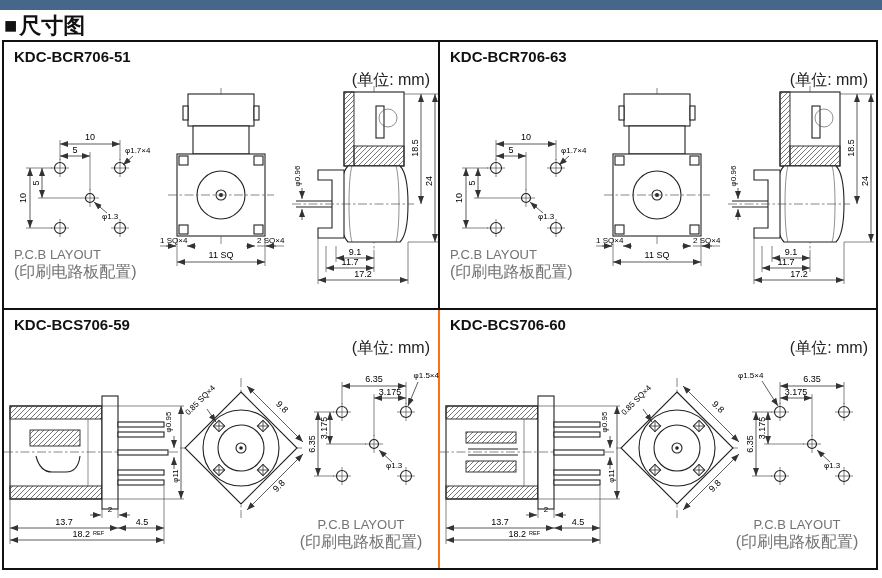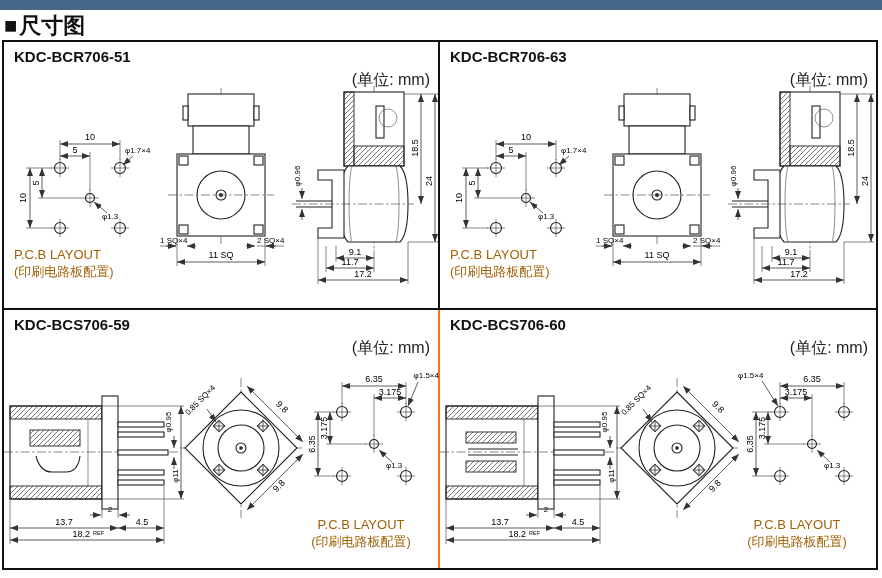--- a/index.html
+++ b/index.html
@@ -9,22 +9,22 @@
   .hdr{position:absolute;left:4px;top:11px;font-size:22px;font-weight:bold;color:#111;
        display:flex;align-items:center;gap:2px;}
   .grid{position:absolute;left:2px;top:40px;width:876px;height:530px;border:2px solid #111;
         display:grid;grid-template-columns:1fr 1fr;grid-template-rows:268px 1fr;box-sizing:border-box;}
   .panel{position:relative;background:#fff;box-sizing:border-box;}
   .p-tl{border-right:2px solid #111;border-bottom:2px solid #111;}
   .p-tr{border-bottom:2px solid #111;}
   .p-bl{border-right:2px solid #f97316;}
   .ptitle{position:absolute;left:10px;top:6px;font-size:15px;font-weight:bold;color:#111;}
   .punit{position:absolute;right:8px;top:10px;font-size:16px;color:#222;margin-top:18px;}
-  .pcbtxt{position:absolute;font-size:13px;color:#a16207;line-height:17px;}
-  .pcbtxt .cn{font-size:13px;}
+  .pcbtxt{position:absolute;font-size:13px;color:#737373;line-height:17px;}
+  .pcbtxt .cn{font-size:16px;}
   svg{position:absolute;overflow:visible;}
   svg .ol{fill:#fff;stroke:#222;stroke-width:1.1;}
   svg .oln{fill:none;stroke:#222;stroke-width:1.1;}
   svg .thin{fill:none;stroke:#444;stroke-width:0.6;}
   svg .dim{fill:none;stroke:#333;stroke-width:0.8;}
   svg .ext{fill:none;stroke:#333;stroke-width:0.6;}
   svg .cl{fill:none;stroke:#555;stroke-width:0.7;stroke-dasharray:9 2.5 2.5 2.5;}
   svg .hat{fill:url(#hatch);stroke:#222;stroke-width:0.9;}
   svg text.d{font:9px "Liberation Sans",sans-serif;fill:#000;}
   svg text.ds{font:8px "Liberation Sans",sans-serif;fill:#000;}

